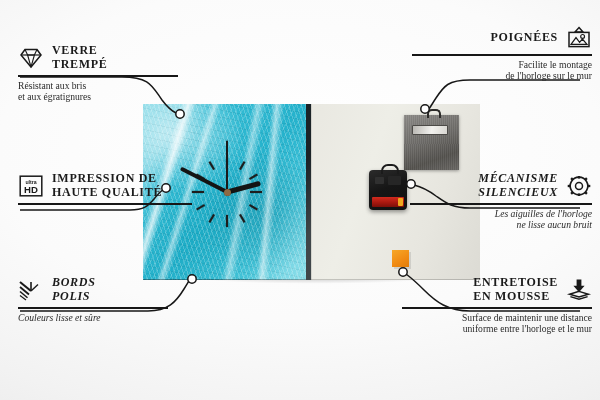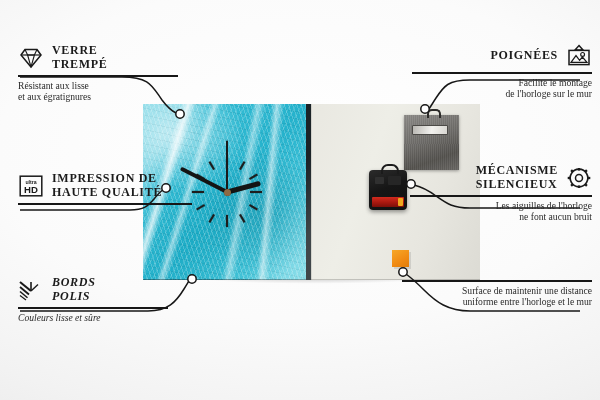--- a/index.html
+++ b/index.html
@@ -118,22 +118,22 @@
   .left .co-title{justify-content:flex-start;}
   .left .co-sub{text-align:left;}
   .right .co-title{justify-content:flex-end;}
   .right .co-sub{text-align:right;}
   .ico{width:26px;height:24px;flex:0 0 auto;display:block;}
   .ico svg{display:block;width:26px;height:24px;}
   
   #co-verre{left:18px;top:44px;width:160px;}
   #co-impression{left:18px;top:172px;width:174px;}
   #co-bords{left:18px;top:276px;width:150px;font-style:italic;}
-  #co-poignees{right:8px;top:44px;width:180px;}
-  #co-mecanisme{right:8px;top:164px;width:182px;}
+  #co-poignees{right:8px;top:26px;width:180px;}
+  #co-mecanisme{right:8px;top:172px;width:182px;font-style:italic;}
   #co-entretoise{right:8px;top:276px;width:190px;}
   #wires{position:absolute;left:0;top:0;width:600px;height:400px;pointer-events:none;}
 </style>
 </head>
 <body>
 
 <div id="stage">
 
   <div id="product-shadow"></div>
 
@@ -241,21 +241,21 @@
         </g>
           </svg>
       </span>
       <span class="txt">
         <span>VERRE</span><br>
         <span>TREMPÉ</span>
       </span>
     </div>
     <div class="co-rule"></div>
     <div class="co-sub">
-      <span>Résistant aux lisse</span><br>
+      <span>Résistant aux bris</span><br>
       <span>et aux égratignures</span>
     </div>
   </div>
 
   <div class="callout left" id="co-impression">
     <div class="co-title">
       <span class="ico">
         <svg viewBox="0 0 26 24">
           <rect x="2.2" y="2.2" width="21.6" height="19.6" fill="none" stroke="#1a1a1a" stroke-width="1.5"></rect>
           <text x="13" y="10" font-family="Liberation Sans, sans-serif" font-size="5.2" font-weight="700" text-anchor="middle" fill="#1a1a1a">ultra</text>
@@ -339,25 +339,42 @@
               <path d="M19.1 18.1 L20.9 19.9"></path>
           <path d="M6.9 18.1 L5.1 19.9"></path>
               <path d="M19.1 5.9 L20.9 4.1"></path>
         </g>
           </svg>
       </span>
     </div>
     <div class="co-rule"></div>
     <div class="co-sub">
       <span>Les aiguilles de l'horloge</span><br>
-      <span>ne font aucun bruit</span>
+      <span>ne lisse aucun bruit</span>
     </div>
   </div>
 
   <div class="callout right" id="co-entretoise">
+    <div class="co-title">
+      <span class="txt">
+        <span>ENTRETOISE</span><br>
+        <span>EN MOUSSE</span>
+      </span>
+      <span class="ico">
+        <svg viewBox="0 0 26 24">
+          <g fill="#1a1a1a">
+              <path d="M10.6 1.6 h4.8 v6.2 h3.2 L13 14.2 L7.4 7.8 h3.2 Z"></path>
+            </g>
+          <g fill="none" stroke="#1a1a1a" stroke-width="1.5">
+            <path d="M13 13.4 L22.4 16.2 L13 19 L3.6 16.2 Z"></path>
+            <path d="M4.4 18.6 L13 21.2 L21.6 18.6"></path>
+          </g>
+        </svg>
+      </span>
+    </div>
     <div class="co-rule"></div>
     <div class="co-sub">
       <span>Surface de maintenir une distance</span><br>
       <span>uniforme entre l'horloge et le mur</span>
     </div>
   </div>
 
 </div>
 
 </body></html>

